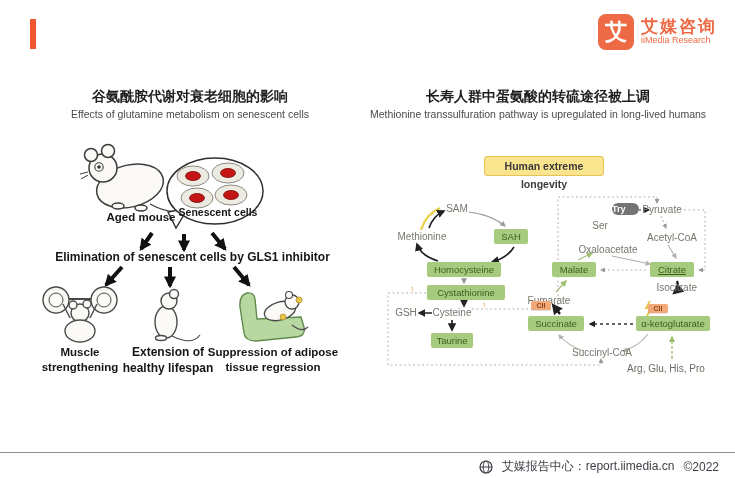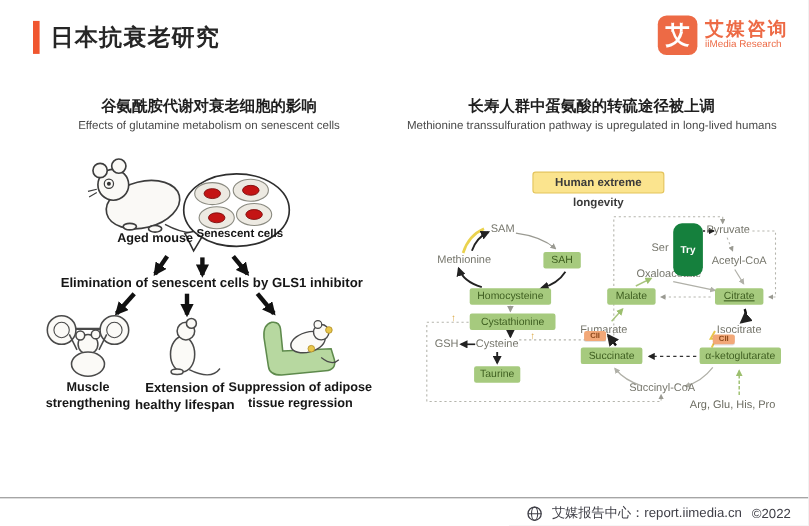--- a/index.html
+++ b/index.html
@@ -18,40 +18,39 @@
   .panel-head .cn{font-size:14px;font-weight:bold;color:#1f1f1f;}
   .panel-head .en{font-size:10.5px;color:#4a4a4a;margin-top:2px;}
   
   .lb{position:absolute;font-weight:bold;color:#161616;text-align:center;line-height:1.3;}
   
   .nd{position:absolute;font-size:10px;color:#76766c;text-align:center;white-space:nowrap;}
   .gb{position:absolute;background:#A6CA7E;color:#3E5E20;font-size:9.5px;text-align:center;
       padding:2px 0;border-radius:2px;white-space:nowrap;}
   .ot{position:absolute;background:#F2A878;color:#8F4A1C;font-size:7px;font-weight:bold;text-align:center;
       padding:1px 0;border-radius:2px;box-shadow:0 1px 0 rgba(0,0,0,.12);}
-  .oval{position:absolute;background:#15803d;color:#fff;font-size:9px;font-weight:bold;text-align:center;
-      padding:19px 0;border-radius:8px;}
+  .oval{position:absolute;background:#737373;color:#fff;font-size:9px;font-weight:bold;
+      padding:1px 0;border-radius:8px;}
   .banner{position:absolute;left:484px;top:156px;width:118px;height:18px;line-height:18px;
       background:#FBE48E;border:1px solid #E3C35A;border-radius:3px;
       font-size:10.5px;font-weight:bold;color:#3a3a3a;text-align:center;}
   .upmark{position:absolute;font-size:9px;font-weight:bold;color:#D9A43B;}
   
   .footer-line{position:absolute;left:0;right:0;top:452px;border-top:1px solid #8f8f8f;}
   .footer{position:absolute;right:16px;top:458px;display:flex;align-items:center;gap:9px;
           font-size:12px;color:#3F3F47;}
   .footer .seg{white-space:nowrap;}
   svg.layer{position:absolute;left:0;top:0;}
 </style>
 </head>
 <body>
 
 <div class="slide">
 
   <div class="accent-bar"></div>
-  <div class="page-title">日本抗衰老研究</div>
   <div class="logo">
     <div class="logo-mark">艾</div>
     <div>
       <div class="logo-cn">艾媒咨询</div>
       <div class="logo-en">iiMedia Research</div>
     </div>
   </div>
 
   <div class="panel-head" style="left:30px;top:88px;width:320px;">
     <div class="cn">谷氨酰胺代谢对衰老细胞的影响</div>
@@ -205,21 +204,21 @@
 
   <div class="nd" style="left:441px;top:203px;width:32px;">SAM</div>
   <div class="nd" style="left:394px;top:231px;width:56px;font-size:10px;">Methionine</div>
   <div class="nd" style="left:393px;top:307px;width:26px;">GSH</div>
   <div class="nd" style="left:430px;top:307px;width:44px;">Cysteine</div>
   <div class="nd" style="left:589px;top:220px;width:22px;">Ser</div>
   <div class="nd" style="left:640px;top:204px;width:44px;">Pyruvate</div>
   <div class="nd" style="left:644px;top:232px;width:56px;">Acetyl-CoA</div>
   <div class="nd" style="left:576px;top:244px;width:64px;">Oxaloacetate</div>
   <div class="nd" style="left:526px;top:295px;width:46px;">Fumarate</div>
-  <div class="nd" style="left:647px;top:295px;width:50px;">Isocitrate</div>
+  <div class="nd" style="left:647px;top:282px;width:50px;text-align:right;">Isocitrate</div>
   <div class="nd" style="left:570px;top:347px;width:64px;">Succinyl-CoA</div>
   <div class="nd" style="left:618px;top:363px;width:96px;color:#6b6b60;">Arg, Glu, His, Pro</div>
 
   <div class="gb" style="left:494px;top:229px;width:34px;">SAH</div>
   <div class="gb" style="left:427px;top:262px;width:74px;">Homocysteine</div>
   <div class="gb" style="left:427px;top:285px;width:78px;">Cystathionine</div>
   <div class="gb" style="left:431px;top:333px;width:42px;">Taurine</div>
   <div class="gb" style="left:552px;top:262px;width:44px;">Malate</div>
   <div class="gb" style="left:650px;top:262px;width:44px;text-decoration:underline;">Citrate</div>
   <div class="gb" style="left:528px;top:316px;width:56px;">Succinate</div>

